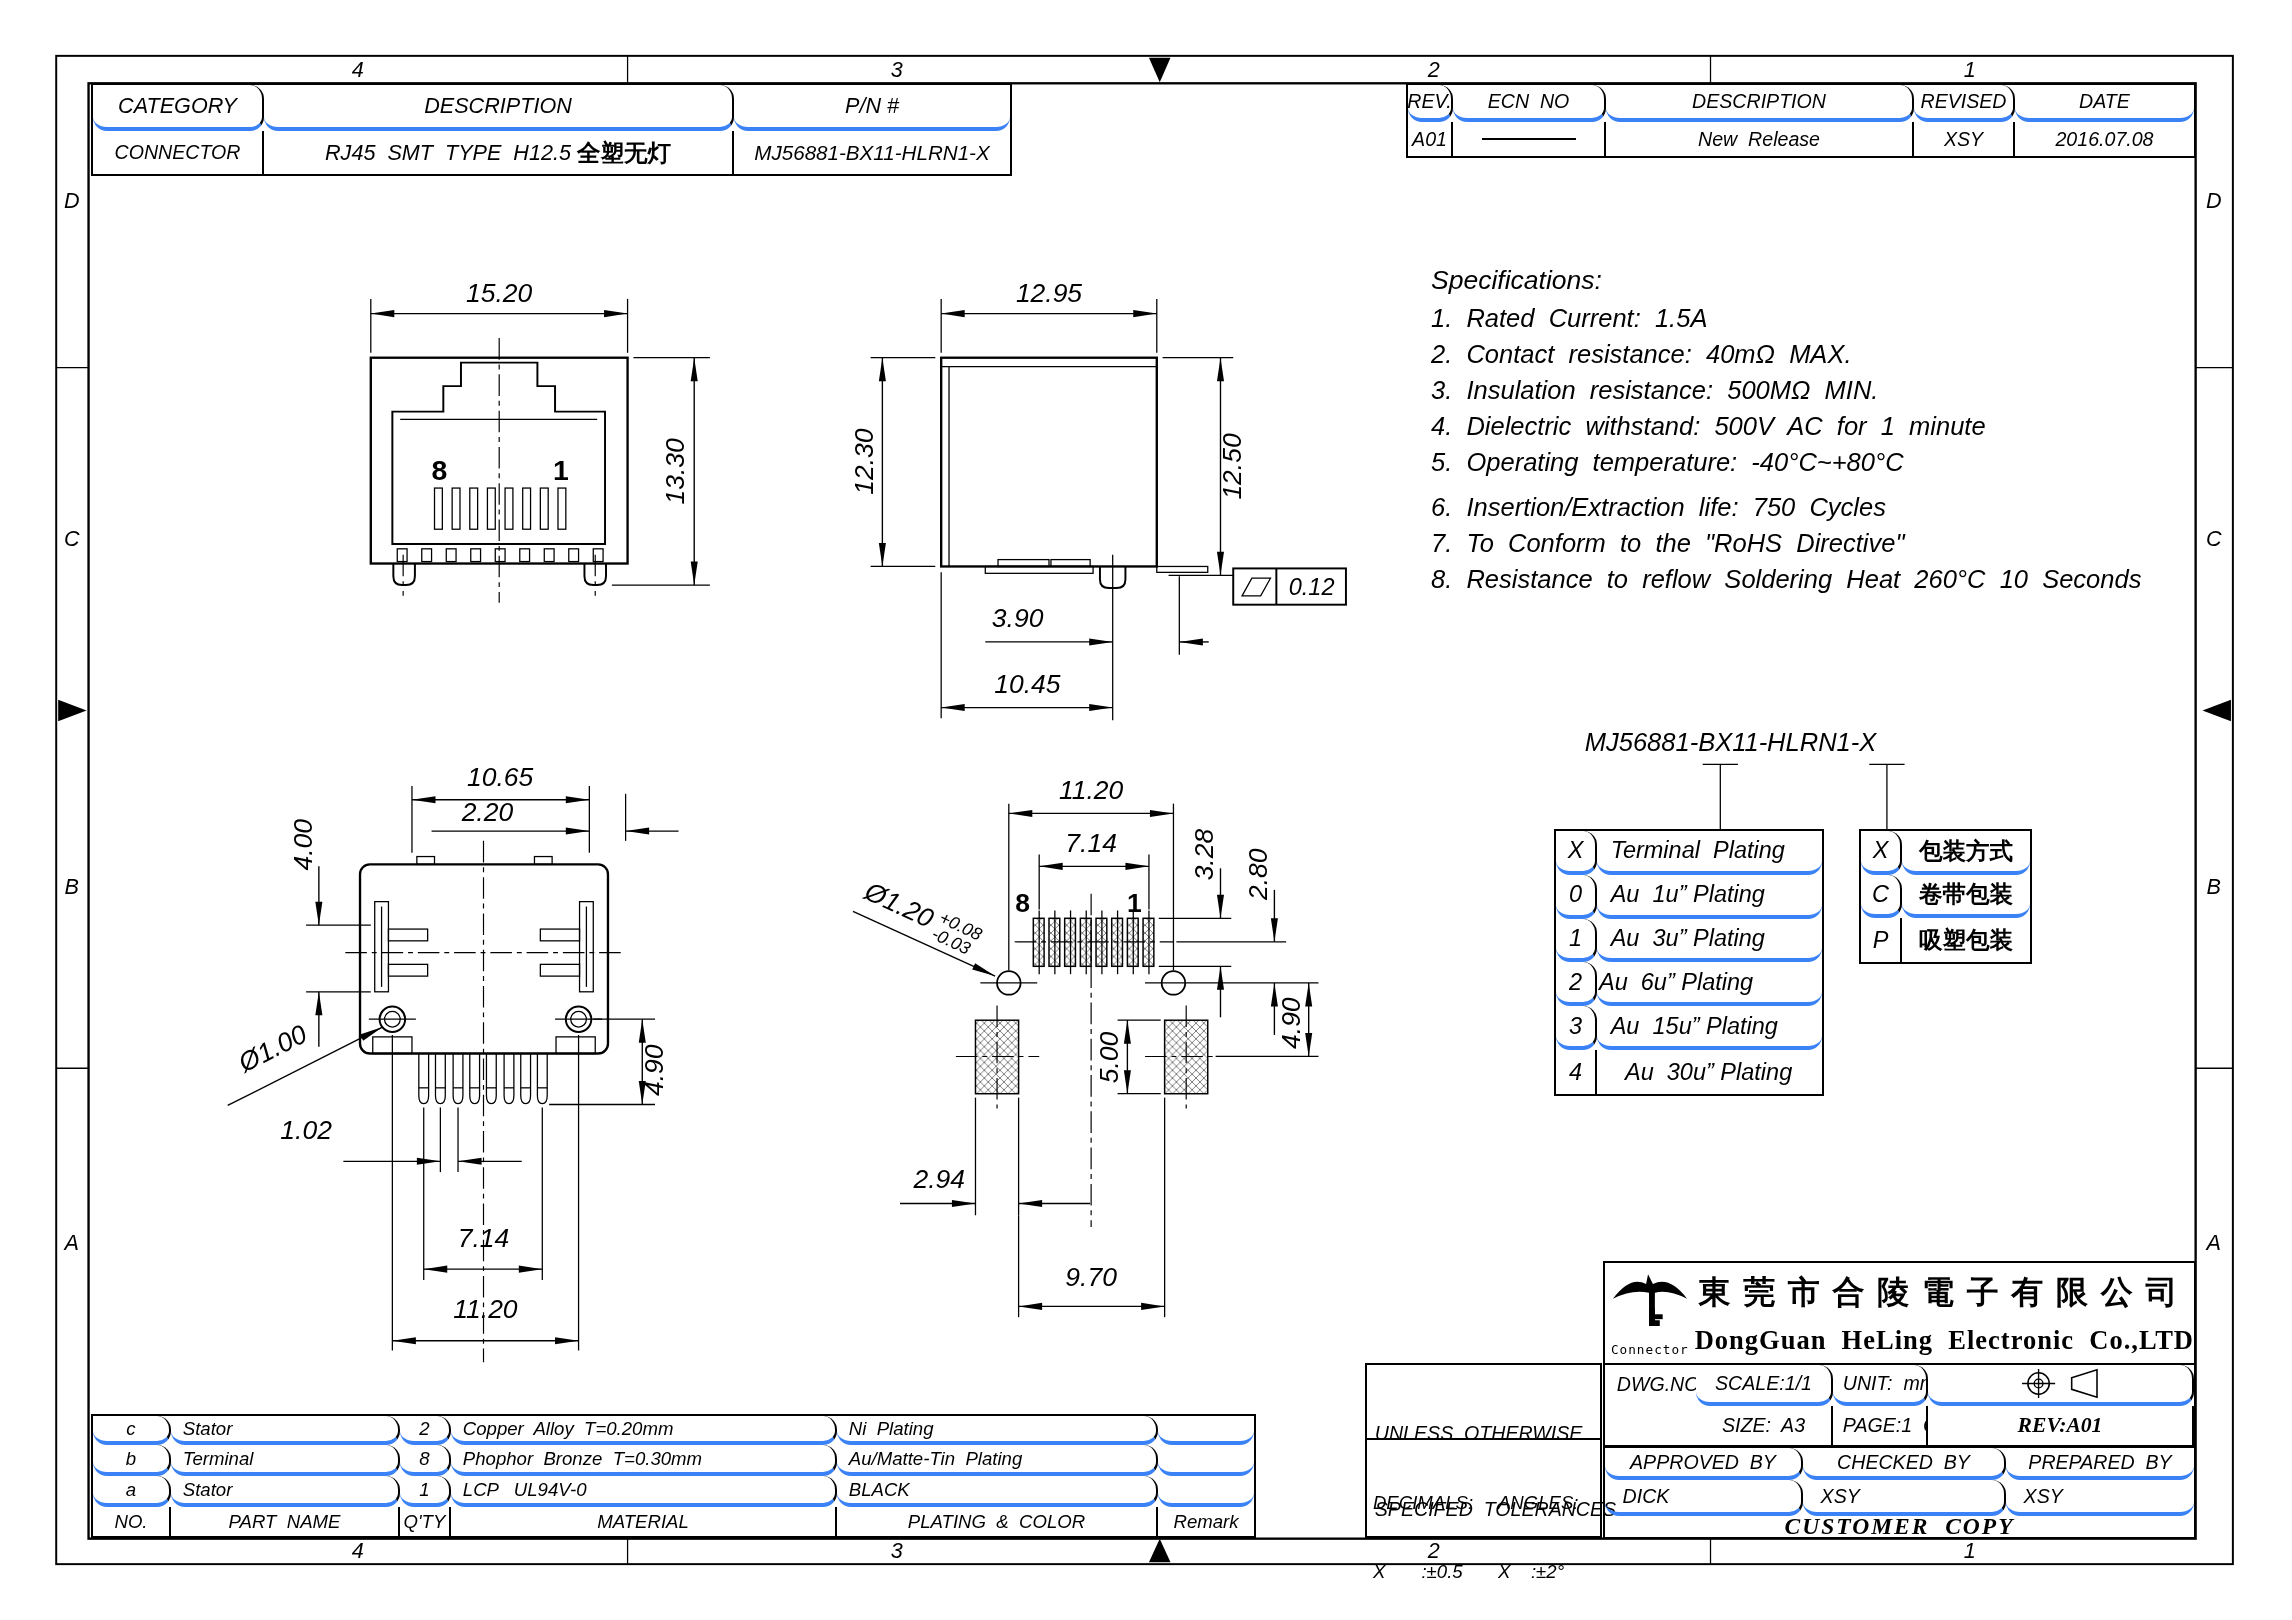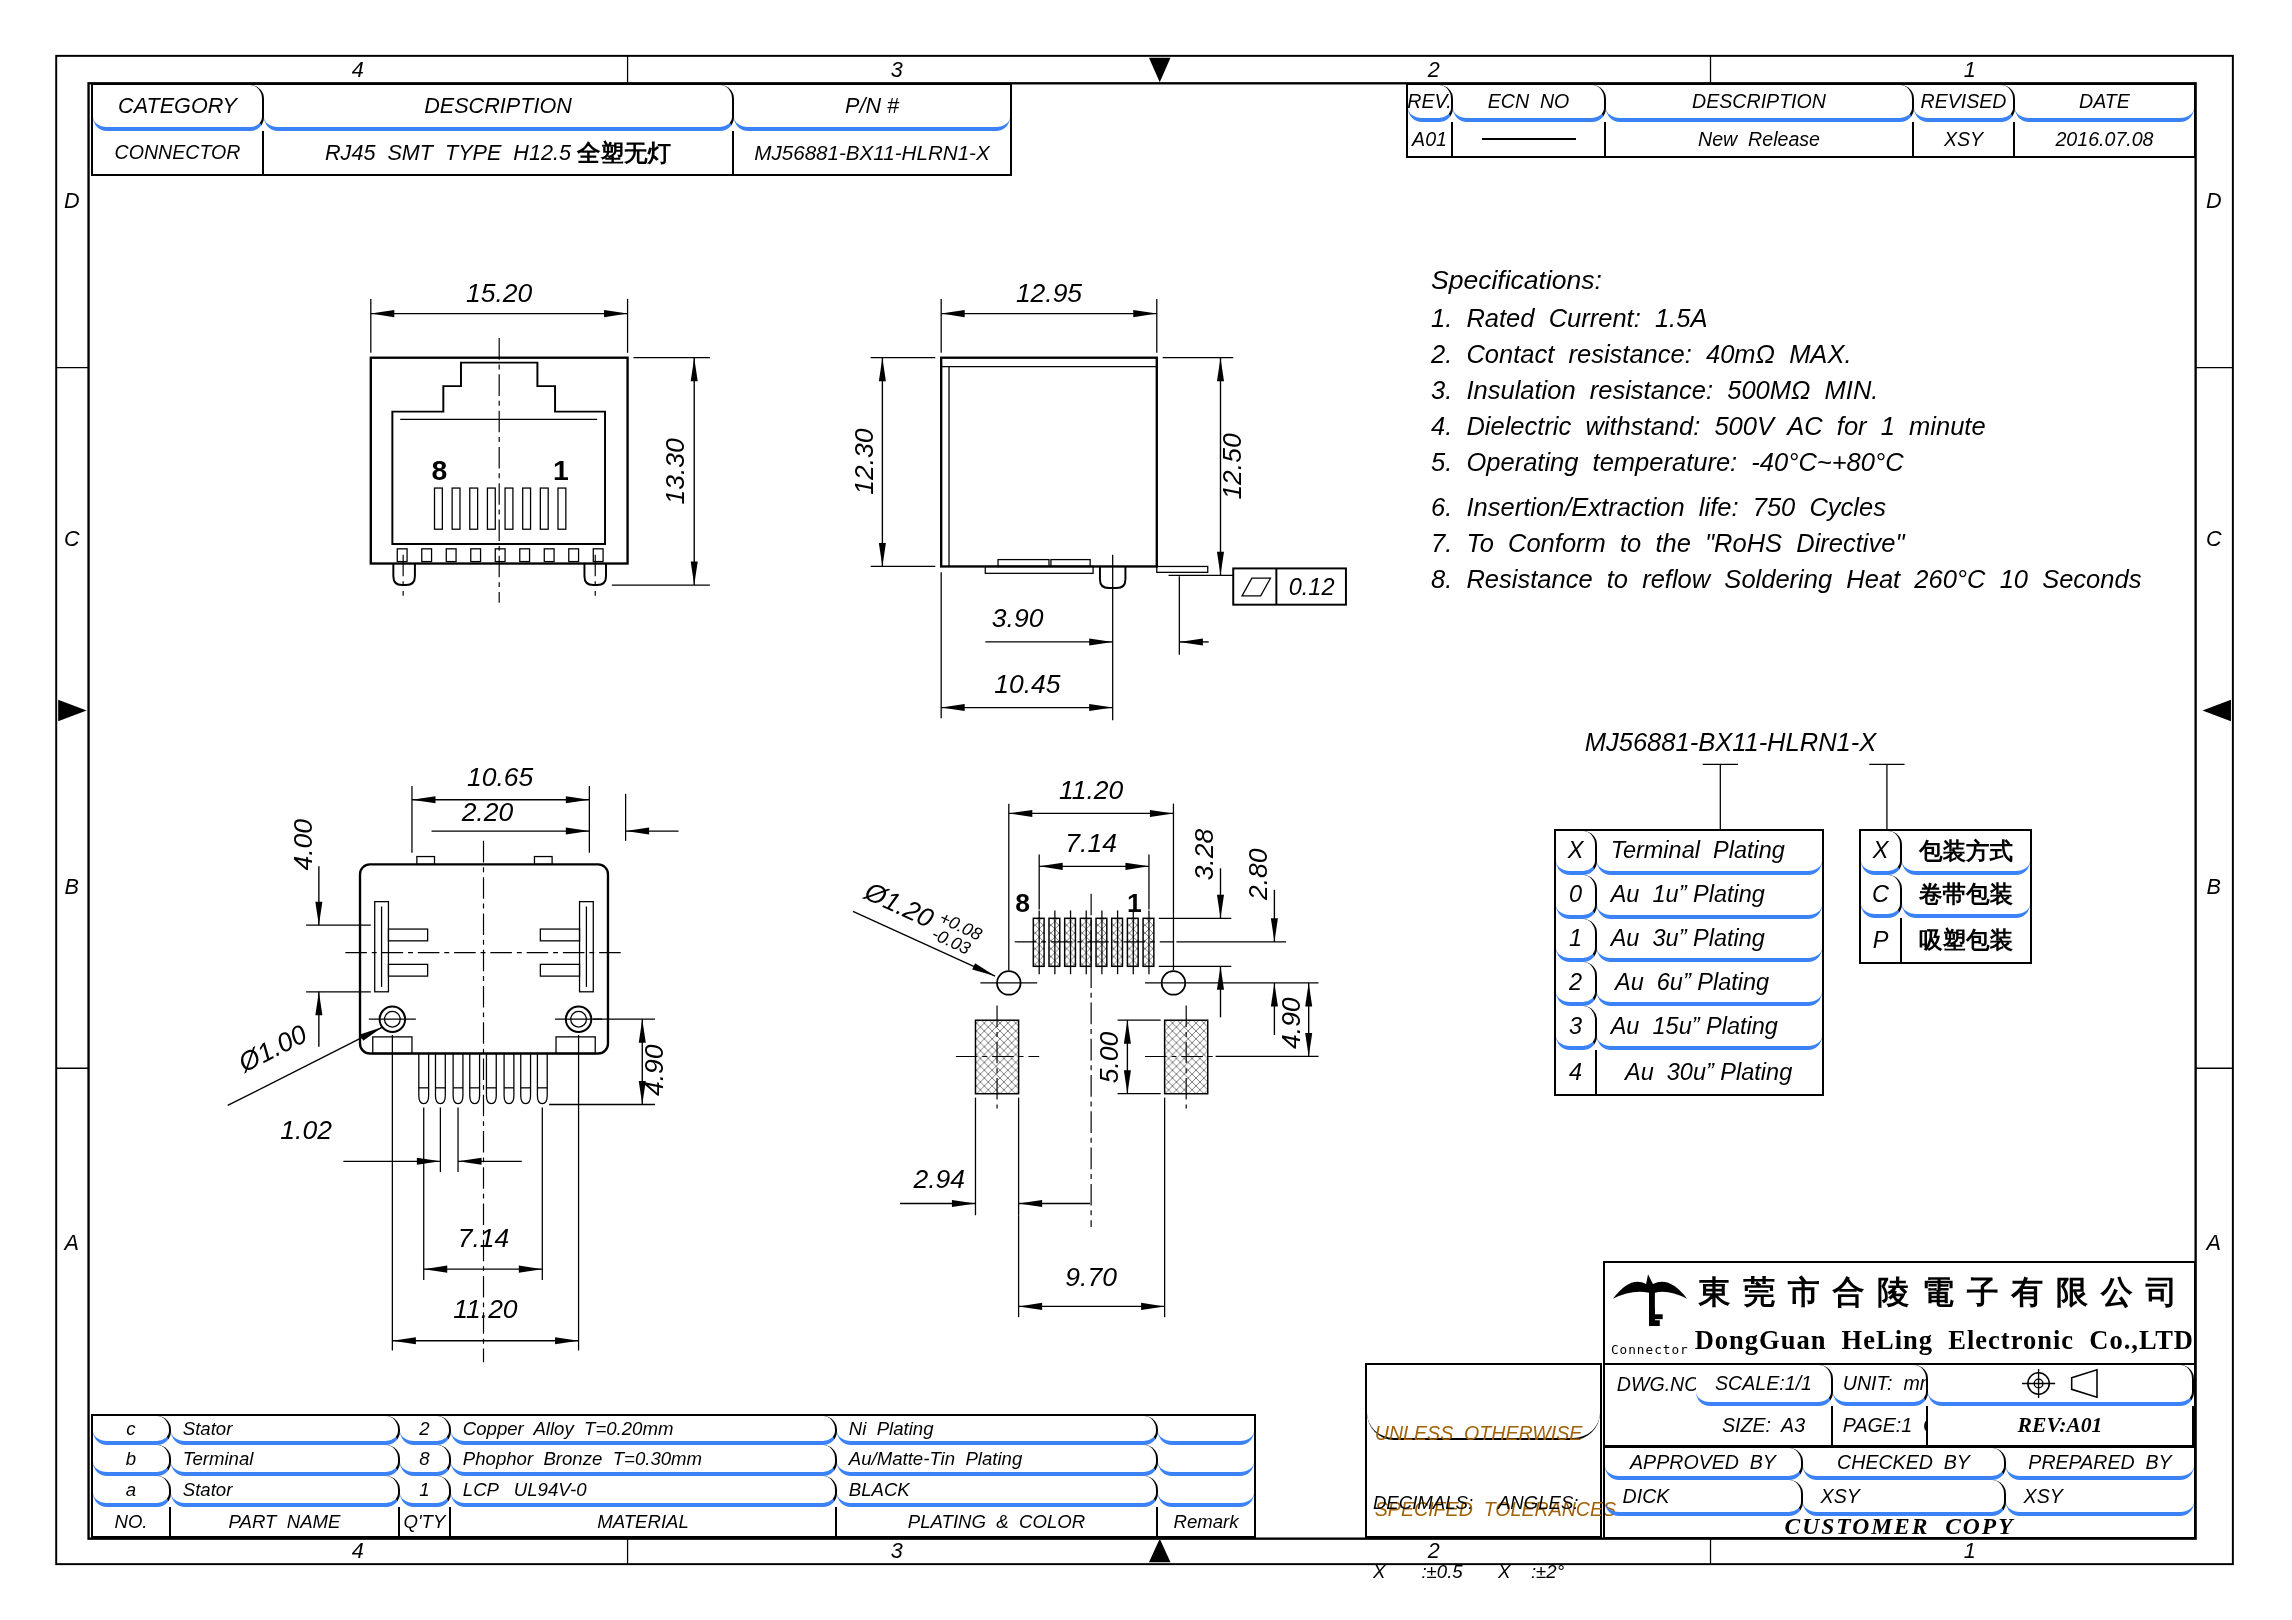--- a/index.html
+++ b/index.html
@@ -19,21 +19,21 @@
   .zone{position:absolute;width:25.5px;height:23.5px;display:flex;align-items:center;justify-content:center;font-style:italic;font-size:21.6px;color:#000;}
   .dash-line{width:94px;border-top:2px solid #000;}
   
   #specs{left:1431px;top:261px;width:784px;}
   .spec-title{font-style:italic;font-size:26.5px;color:#000;height:39px;display:flex;align-items:center;white-space:pre;}
   .spec-item{font-style:italic;font-size:25.5px;color:#000;height:36px;display:flex;align-items:center;white-space:pre;}
   .spec-gap{margin-top:9.8px;}
   
   #pn-heading{left:1564px;top:728px;width:333px;text-align:center;font-style:italic;font-size:25.5px;color:#000;white-space:pre;}
   
-  .tol-title{height:63px;border-bottom:2px solid #000;padding:4.9px 7.8px;font-style:italic;font-size:19.6px;line-height:25.5px;color:#a16207;white-space:pre;border-radius:27px;}
+  .tol-title{height:63px;border-bottom:2px solid #000;padding:4.9px 7.8px;font-style:italic;font-size:19.6px;line-height:25.5px;color:#000000;white-space:pre;}
   .tol-body{display:flex;padding:4.9px 5.9px;font-style:italic;font-size:18.6px;line-height:23px;color:#000;white-space:pre;}
   .tol-col1{width:125px;}
   .company-cn{font-family:"Liberation Serif",serif;font-weight:bold;font-size:32px;letter-spacing:12.7px;text-align:center;color:#000;white-space:pre;}
   .company-en{font-family:"Liberation Serif",serif;font-weight:bold;font-size:26.5px;letter-spacing:1px;text-align:center;color:#000;white-space:pre;}
   .rev-bold{font-style:italic;font-weight:bold;font-family:"Liberation Serif",serif;}
   .copy-cell{font-family:"Liberation Serif",serif;font-weight:bold;font-style:italic;font-size:23.5px;letter-spacing:2px;}
   .logo-sub{font-family:"DejaVu Sans Mono",monospace;font-style:normal;font-size:12.7px;letter-spacing:1px;color:#000;text-align:center;}
   
   svg text{font-family:"Liberation Sans",sans-serif;fill:#000;}
   .dim{font-style:italic;font-size:27px;text-anchor:middle;}
@@ -393,21 +393,21 @@
 <div class="abs" id="pn-heading">MJ56881-BX11-HLRN1-X</div>
 
 <div class="abs grid" style="left:1554px;top:829px;width:270px;height:267px;grid-template-columns:41px 1fr;grid-template-rows:repeat(6,1fr)">
   <div class="cell ctr fs24 bdr bdb">X</div>
   <div class="cell fs24 bdb" style="padding-left:13.7px">Terminal  Plating</div>
   <div class="cell ctr fs24 bdr bdb">0</div>
   <div class="cell fs24 bdb" style="padding-left:13.7px">Au  1u” Plating</div>
   <div class="cell ctr fs24 bdr bdb">1</div>
   <div class="cell fs24 bdb" style="padding-left:13.7px">Au  3u” Plating</div>
   <div class="cell ctr fs24 bdr bdb">2</div>
-  <div class="cell fs24 bdb" style="padding-left:18px">Au  6u” Plating</div>
+  <div class="cell fs24 bdb" style="padding-left:2px">Au  6u” Plating</div>
   <div class="cell ctr fs24 bdr bdb">3</div>
   <div class="cell fs24 bdb" style="padding-left:13.7px">Au  15u” Plating</div>
   <div class="cell ctr fs24 bdr">4</div>
   <div class="cell fs24" style="padding-left:28px">Au  30u” Plating</div>
 </div>
 
 <div class="abs grid" style="left:1859px;top:829px;width:173px;height:135px;grid-template-columns:41px 1fr;grid-template-rows:repeat(3,1fr)">
   <div class="cell ctr fs24 bdr bdb">X</div>
   <div class="cell ctr fs24 bdb cjk-bold">包装方式</div>
   <div class="cell ctr fs24 bdr bdb">C</div>

